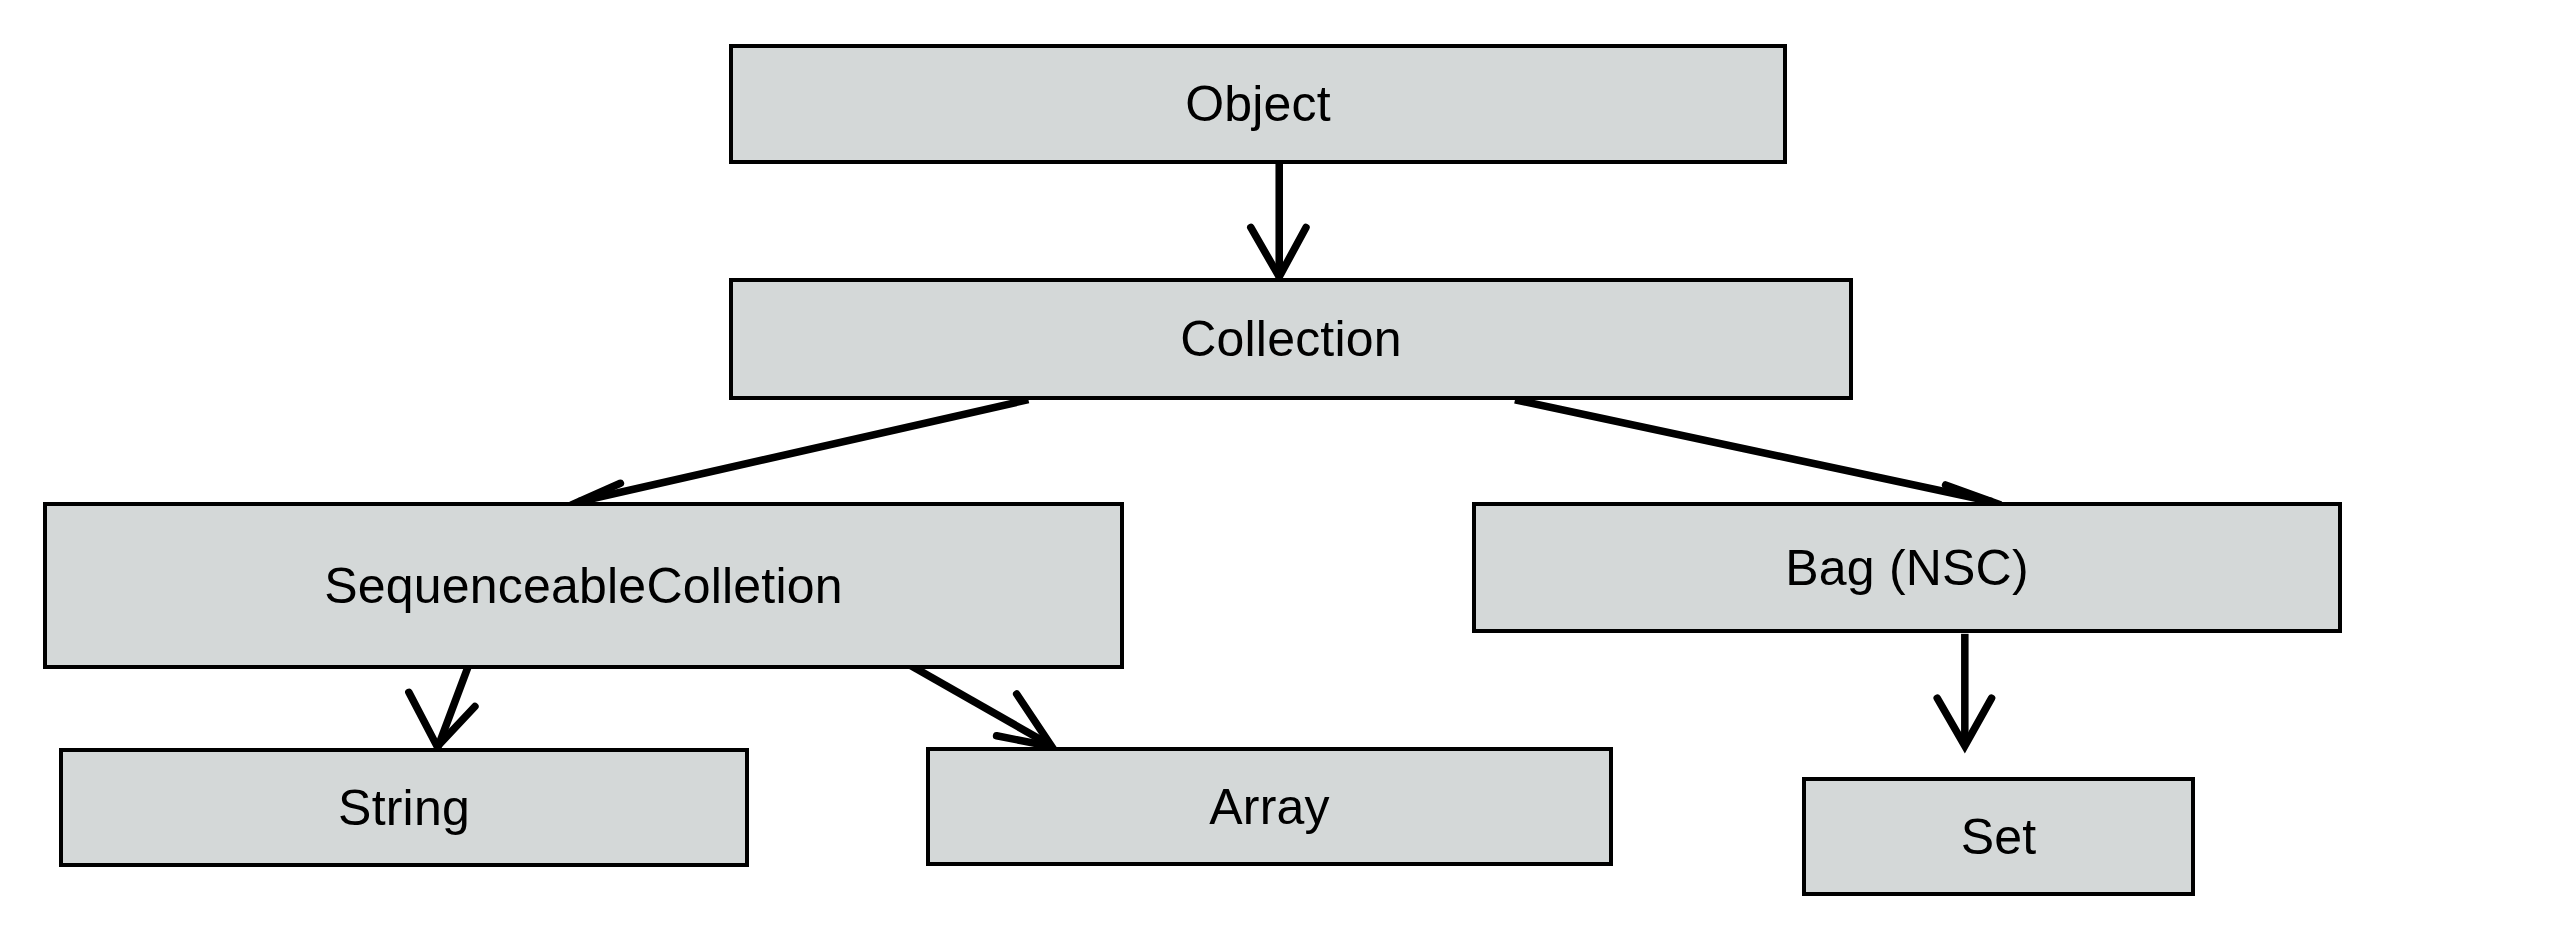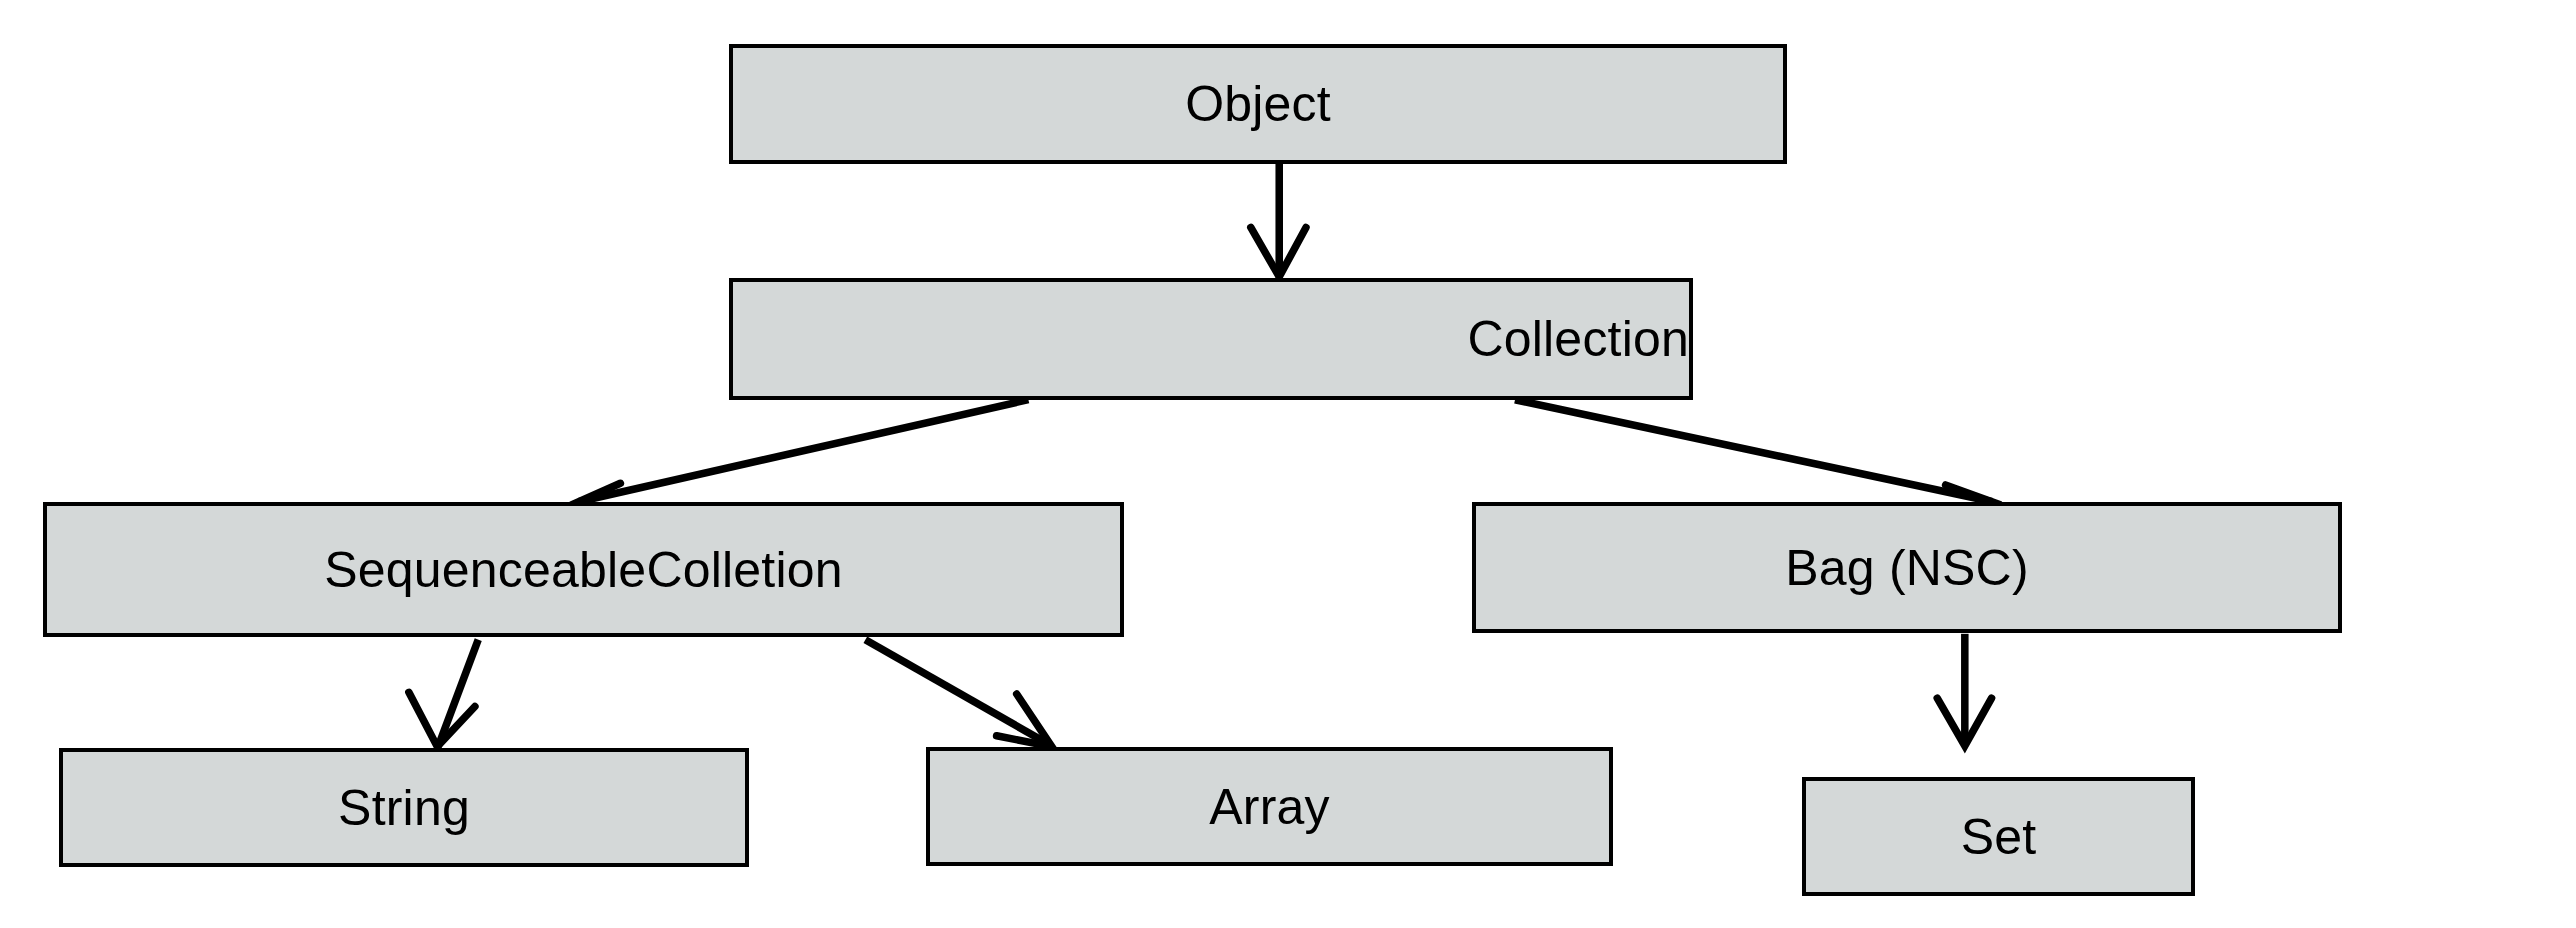--- a/index.html
+++ b/index.html
@@ -38,22 +38,22 @@
     font-family: "Liberation Sans", sans-serif;
     font-size: 50px;
     font-weight: 400;
     color: #000000;
     line-height: 1;
     white-space: nowrap;
     letter-spacing: 0.2px;
   }
   
   #node-object                { left: 729px;  top: 44px;  width: 1058px; height: 120px; }
-  #node-collection            { left: 729px;  top: 278px; width: 964px; height: 122px; justify-content: flex-end; }
-  #node-sequenceablecolletion { left: 43px;   top: 502px; width: 1081px; height: 135px; }
+  #node-collection            { left: 729px;  top: 278px; width: 1124px; height: 122px; }
+  #node-sequenceablecolletion { left: 43px;   top: 502px; width: 1081px; height: 167px; }
   #node-bag                   { left: 1472px; top: 502px; width: 870px; height: 131px; }
   #node-string                { left: 59px;   top: 748px; width: 690px;  height: 119px; }
   #node-array                 { left: 926px; top: 747px; width: 687px;  height: 119px; text-align: center; }
   #node-set                   { left: 1802px; top: 747px; width: 393px;  height: 119px; margin-top: 30px; }
 </style>
 </head>
 <body>
 
 <div id="diagram-canvas">
 

